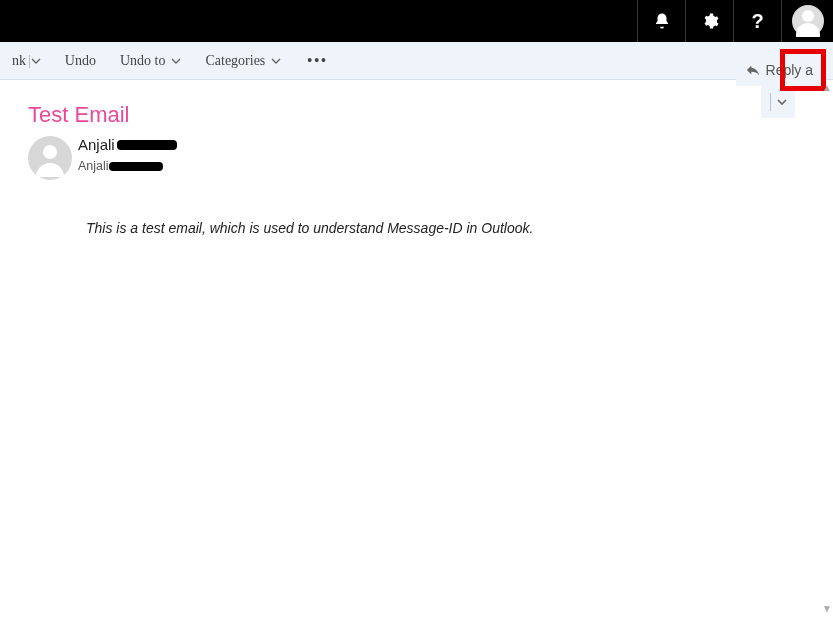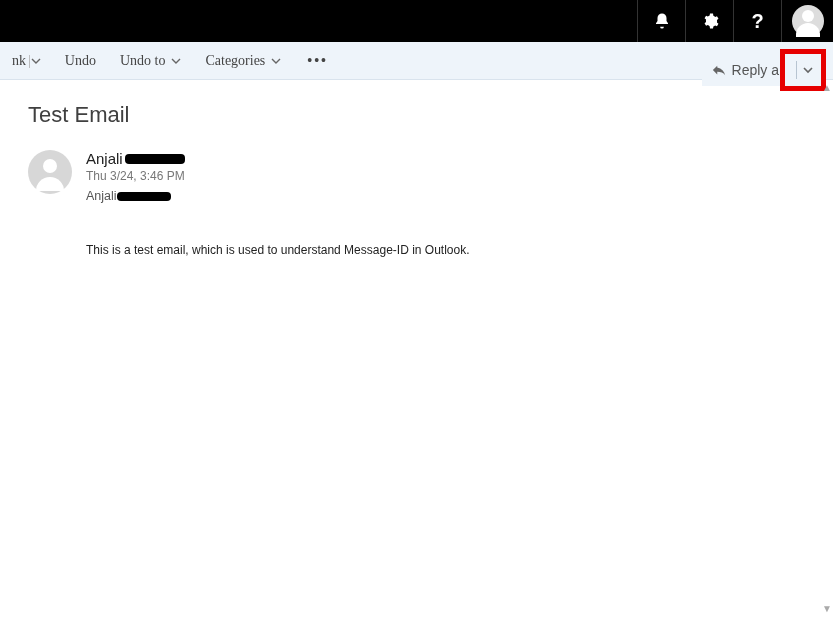--- a/index.html
+++ b/index.html
@@ -65,27 +65,27 @@
   .sep { color: #aaa; margin: 0 -6px 0 -4px; }
   .ellipsis { font-weight: bold; letter-spacing: 2px; padding: 0 14px; cursor: pointer; }
   .toolbar-right { display: flex; align-items: center; color: #777; cursor: pointer; gap: 6px; padding-right: 14px;}
   .content {
     padding: 22px 28px;
     position: relative;
   }
   .subject {
     font-size: 22px;
     font-weight: 400;
-    color: #404040;
-    margin-bottom: 22px;
+    color: #ec4899;
+    margin-bottom: 8px;
   }
   .msg {
     position: relative;
     display: flex;
-    gap: 14px;
+    gap: 6px;
   }
   .msg-avatar {
     width: 44px; height: 44px; border-radius: 50%;
     background: #d7d7d7; position: relative; flex-shrink: 0;
   }
   .msg-avatar::before {
     content: ""; position: absolute; top: 9px; left: 50%;
     transform: translateX(-50%); width: 14px; height: 14px;
     border-radius: 50%; background: #fff;
   }
@@ -104,20 +104,21 @@
   .redact.r1 { width: 60px; }
   .redact.r2 { width: 54px; height: 9px; }
   .timestamp { font-size: 12px; color: #777; margin-top: 2px; }
   .recipients { font-size: 12.5px; color: #555; margin-top: 6px; display: flex; align-items: center; gap: 0px;}
   .reply-area {
     position: absolute;
     top: 54px;
     right: 12px;
     display: flex;
     align-items: center;
+    flex-direction: column;
   }
   .reply-btn {
     background: #eef4fa;
     height: 32px;
     display: flex; align-items: center;
     padding: 0 8px 0 10px;
     font-size: 14px; color: #555;
     gap: 6px; cursor: pointer;
   }
   .reply-dropdown {
@@ -134,22 +135,23 @@
     position: absolute;
     top: 49px;
     right: 7px;
     width: 46px; height: 42px;
     border: 5px solid #e60000;
     pointer-events: none;
   }
   .body-text {
     margin-top: 40px;
     margin-left: 58px;
-    font-size: 12px;
+    font-size: 14px;
     color: #222;
+    font-style: italic;
   }
   .scroll-arrow {
     position: absolute;
     right: 1px;
     font-size: 10px;
     color: #aaa;
   }
   .scroll-arrow.up { top: 82px; }
   .scroll-arrow.down { bottom: 4px; }
 </style>
@@ -214,21 +216,20 @@
 <div class="content">
   <div class="subject">Test Email</div>
 
   <div class="msg">
     <div class="msg-avatar"></div>
     <div class="msg-meta">
       <div class="sender-line">
         <span class="sender-name">Anjali</span>
         <span class="redact r1"></span>
       </div>
-      <div class="timestamp">Thu 3/24, 3:46 PM</div>
       <div class="recipients">
         <span>Anjali</span>
         <span class="redact r2"></span>
       </div>
     </div>
   </div>
 
   <div class="body-text">This is a test email, which is used to understand Message-ID in Outlook.</div>
 </div>
 

